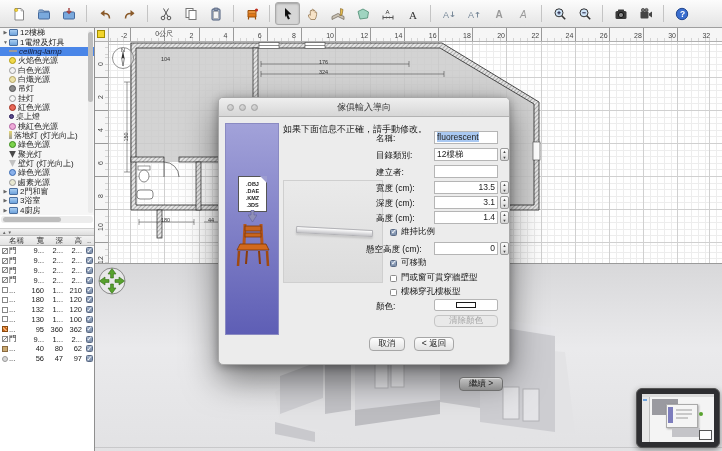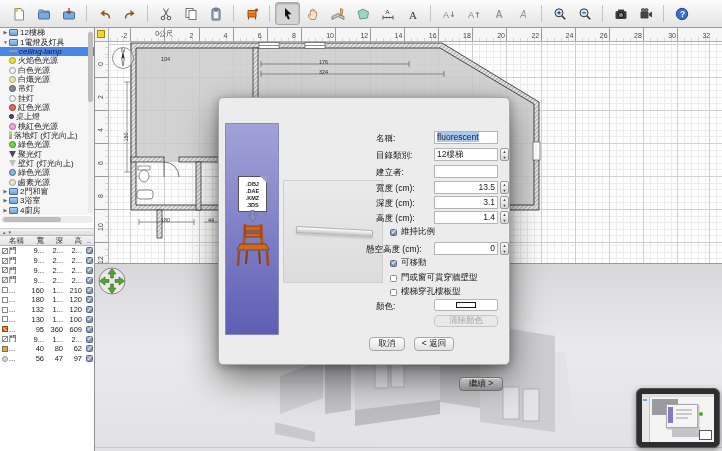--- a/index.html
+++ b/index.html
@@ -522,21 +522,21 @@
           <span class="cb on"></span>
         </span>
       </div>
       <div class="frow2">
         <span class="c-ic">
           <span class="ri ri-staircase"></span>
         </span>
         <span class="c-nm">...</span>
         <span class="c-w">95</span>
         <span class="c-d">360</span>
-        <span class="c-h">609</span>
+        <span class="c-h">362</span>
         <span class="c-cb">
           <span class="cb on"></span>
         </span>
       </div>
       <div class="frow2">
         <span class="c-ic">
           <span class="ri ri-door"></span>
         </span>
         <span class="c-nm">門</span>
         <span class="c-w">9...</span>
@@ -703,20 +703,26 @@
     <polygon points="225,34 300,46 300,54 225,42" fill="#e6e6e9"></polygon>
     <rect x="248" y="105" width="16" height="32" fill="#e4e4e7" stroke="#b2b2b6" stroke-width="1"></rect>
     <rect x="268" y="107" width="16" height="32" fill="#e4e4e7" stroke="#b2b2b6" stroke-width="1"></rect>
     <polygon points="100,128 185,118 185,132 100,144" fill="#bdbdc1"></polygon>
     <polygon points="20,140 60,150 60,160 20,152" fill="#c9c9cd"></polygon>
   </svg>
   <div class="floorline"></div>
 </div>
 
 <div id="dlg" class="abs">
+  <div id="dlg-title" class="abs">
+    <span class="tl" style="left:8px"></span>
+    <span class="tl" style="left:20px"></span>
+    <span class="tl" style="left:32px"></span>
+    <span>傢俱輸入導向</span>
+  </div>
 
   <div id="dlg-side" class="abs">
     <div id="fileicon" class="abs">
       <div class="fold"></div>
       <div>.OBJ</div>
       <div>.DAE</div>
       <div>.KMZ</div>
       <div>.3DS</div>
     </div>
     <svg id="dl-arrow" class="abs" width="9" height="12" viewBox="0 0 9 12">
@@ -730,20 +736,21 @@
         <rect x="10" y="11" width="16" height="4" fill="#c8651f" stroke-width="0.8"></rect>
         <polygon points="5,22 31,22 34,28 2,28" fill="#d2691e" stroke-width="0.8"></polygon>
         <line x1="4" y1="29" x2="3" y2="44" stroke="#a04a10" stroke-width="2.5"></line>
         <line x1="32" y1="29" x2="33" y2="44" stroke="#a04a10" stroke-width="2.5"></line>
         <line x1="12" y1="29" x2="11" y2="42" stroke="#8a3c0a" stroke-width="2"></line>
         <line x1="24" y1="29" x2="25" y2="42" stroke="#8a3c0a" stroke-width="2"></line>
       </g>
     </svg>
   </div>
 
+  <div id="dlg-instr" class="abs">如果下面信息不正確，請手動修改。</div>
 
   <div id="preview" class="abs">
     <div id="tube"></div>
   </div>
 
   <span class="flabel" style="top:35px">名稱:</span>
   <div class="ffield" style="top:33px"><span class="selhl">fluorescent</span></div>
 
   <span class="flabel" style="top:52px">目錄類別:</span>
   <div class="ffield" style="top:50px"><span>12樓梯</span></div>

